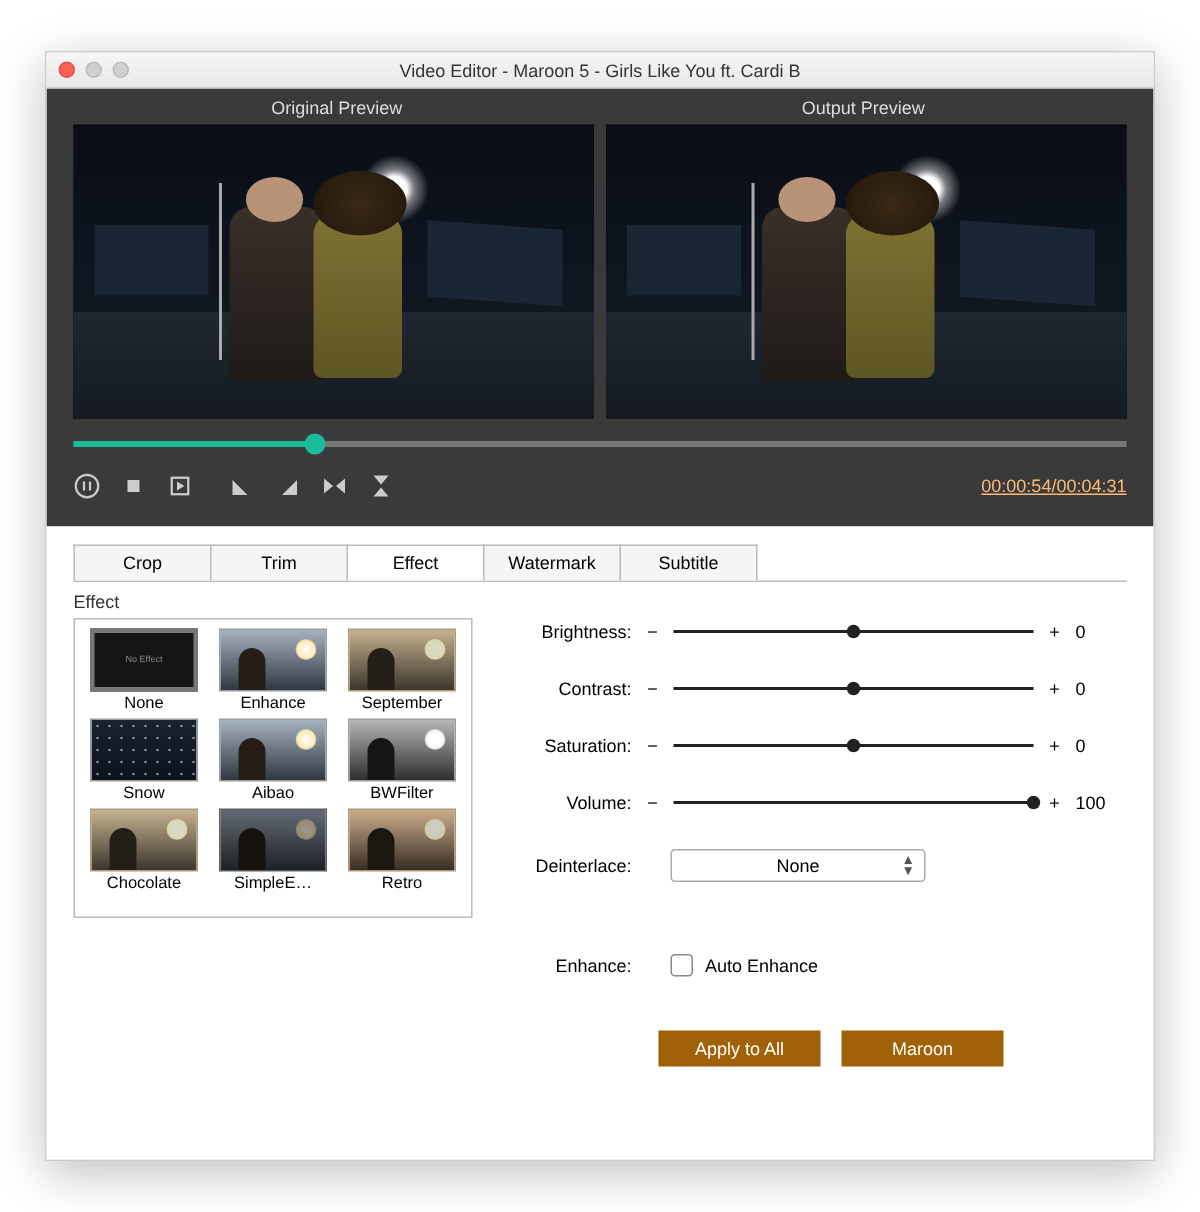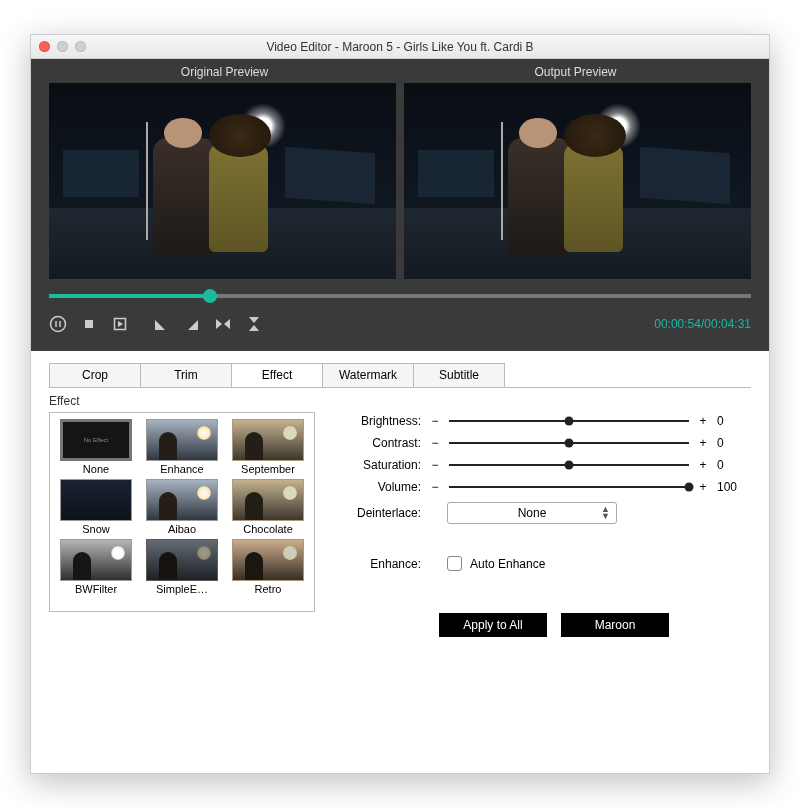--- a/index.html
+++ b/index.html
@@ -60,21 +60,21 @@
   .vidframe .mic { position:absolute; left:28%; top:20%; width:2px; height:60%;
     background:#aaa; }
   .timeline-wrap { height:22px; display:flex; align-items:center; position:relative; margin-top:6px; }
   .track { background:#777; height:4px; flex:1; position:relative; }
   .track .filled { position:absolute; left:0; top:0; bottom:0; width:23%; background:#1abc9c; }
   .track .thumb { position:absolute; left:23%; top:50%; width:14px; height:14px; margin:-7px 0 0 -7px;
     border-radius:50%; background:#1abc9c; }
   .controls-row { display:flex; align-items:center; gap:13px; padding:8px 0 2px 0; color:#ddd;}
   .ctrl { width:18px; height:18px; display:flex; align-items:center; justify-content:center; cursor:pointer;}
   .ctrl svg { width:18px; height:18px; fill:none; stroke:#ccc; stroke-width:1.5; }
-  .time-text { margin-left:auto; font-size:12px; color:#14b8a6; }
+  .time-text { margin-left:auto; font-size:12px; color:#fdba74;text-decoration:underline; }
   .panel {
     flex:1; background:#fff; padding:12px 18px 18px 18px;
     display:flex; flex-direction:column;
   }
   .tabs { display:flex; border-bottom:1px solid #bbb; font-size:12px;}
   .tab { width:92px; height:24px; text-align:center; line-height:22px;
     border:1px solid #bbb; border-bottom:none; margin-right:-1px; cursor:pointer; background:#f5f5f5;}
   .tab.active { background:#fff; position:relative; z-index:1; }
   .section-label { font-size:12px; margin-top:6px; color:#333; }
   .content-row { display:flex; gap:26px; margin-top:4px; flex:1;}
@@ -93,38 +93,38 @@
   .th-pic.silA::after { content:""; position:absolute; left:12px; bottom:0; width:18px; height:28px;
     background:#251e18; border-radius:9px 9px 0 0;}
   .th-sepia { filter: sepia(0.9) brightness(0.85); }
   .th-snow { background:linear-gradient(#1a2230,#0d131d); }
   .th-snow::after{ content:""; position:absolute; inset:0;
     background-image:radial-gradient(#fff 0.6px, transparent 0.6px);
     background-size:8px 8px; opacity:.6;}
   .th-bw { filter:grayscale(1) contrast(1.1); }
   .th-dim { filter:brightness(.6);}
   .th-retro { filter: sepia(.95) hue-rotate(-10deg) contrast(1.1) brightness(.8);}
-  .controls-col { flex:1; font-size:12px; display:flex; flex-direction:column; gap:8px; padding-top:2px;}
+  .controls-col { flex:1; font-size:12px; display:flex; flex-direction:column; gap:24px; padding-top:2px;}
   .slider-row { display:flex; align-items:center; gap:8px; }
   .slider-row .lab { width:80px; text-align:right; }
   .slider-row .minus, .slider-row .plus { width:12px; text-align:center; cursor:pointer; user-select:none;}
   .line-slider { flex:1; height:14px; position:relative; }
   .line-slider .bar { position:absolute; left:0; right:0; top:50%; height:2px; background:#222; transform:translateY(-50%); }
   .line-slider .knob { position:absolute; top:50%; width:9px; height:9px; border-radius:50%;
     background:#222; transform:translate(-50%,-50%); }
   .slider-row .val { width:34px; }
   .select-row { display:flex; align-items:center; gap:8px; }
   .select-row .lab { width:80px; text-align:right; }
   .select-box { flex:1; border:1px solid #aaa; height:22px; border-radius:3px;
     display:flex; align-items:center; justify-content:center; position:relative; font-size:12px; background:#fff; max-width:170px; margin-left:18px;}
   .select-box .arrows { position:absolute; right:6px; top:50%; transform:translateY(-50%); font-size:9px; color:#555; line-height:7px;}
   .enh-row { display:flex; align-items:center; gap:8px; margin-top:24px;}
   .enh-row .lab { width:80px; text-align:right;}
   .checkbox { width:15px; height:15px; border:1px solid #888; border-radius:3px; margin-left:18px; cursor:pointer;}
-  .darkbtn { background:#000000; color:#fff; border:none; width:108px; height:24px; font-size:12px; cursor:pointer;margin-top:22px;}
+  .darkbtn { background:#a16207; color:#fff; border:none; width:108px; height:24px; font-size:12px; cursor:pointer;}
   .btn-row { margin-top:12px; margin-left:98px; display:flex; gap:14px;}
   .bottom-buttons { display:flex; justify-content:center; gap:18px; padding:18px 0 2px 0;}
   .lightbtn { width:110px; height:30px; border:1px solid #888; background:#fff; font-size:13px; cursor:pointer;}
   
   .effects-box::-webkit-scrollbar{ width:10px;}
   .effects-box::-webkit-scrollbar-thumb{ background:#bfbfbf; border-radius:5px;}
   .effects-box::-webkit-scrollbar-track{ background:#ededed;}
 </style>
 </head>
 <body>
@@ -247,23 +247,23 @@
             <div class="eff-thumb th-none"></div><span>None</span></div>
           <div class="eff-item">
             <div class="eff-thumb th-pic silA"></div><span>Enhance</span></div>
           <div class="eff-item">
             <div class="eff-thumb th-pic silA th-sepia"></div><span>September</span></div>
           <div class="eff-item">
             <div class="eff-thumb th-snow"></div><span>Snow</span></div>
           <div class="eff-item">
             <div class="eff-thumb th-pic silA"></div><span>Aibao</span></div>
           <div class="eff-item">
+            <div class="eff-thumb th-pic silA th-bw"></div><span>BWFilter</span></div>
+          <div class="eff-item">
             <div class="eff-thumb th-pic silA th-sepia"></div><span>Chocolate</span></div>
-          <div class="eff-item">
-            <div class="eff-thumb th-pic silA th-bw"></div><span>BWFilter</span></div>
           <div class="eff-item">
             <div class="eff-thumb th-pic silA th-dim"></div><span>SimpleE…</span></div>
           <div class="eff-item">
             <div class="eff-thumb th-pic silA th-retro"></div><span>Retro</span></div>
         </div>
       </div>
 
       <div class="controls-col">
         <div class="slider-row">
           <span class="lab">Brightness:</span>

